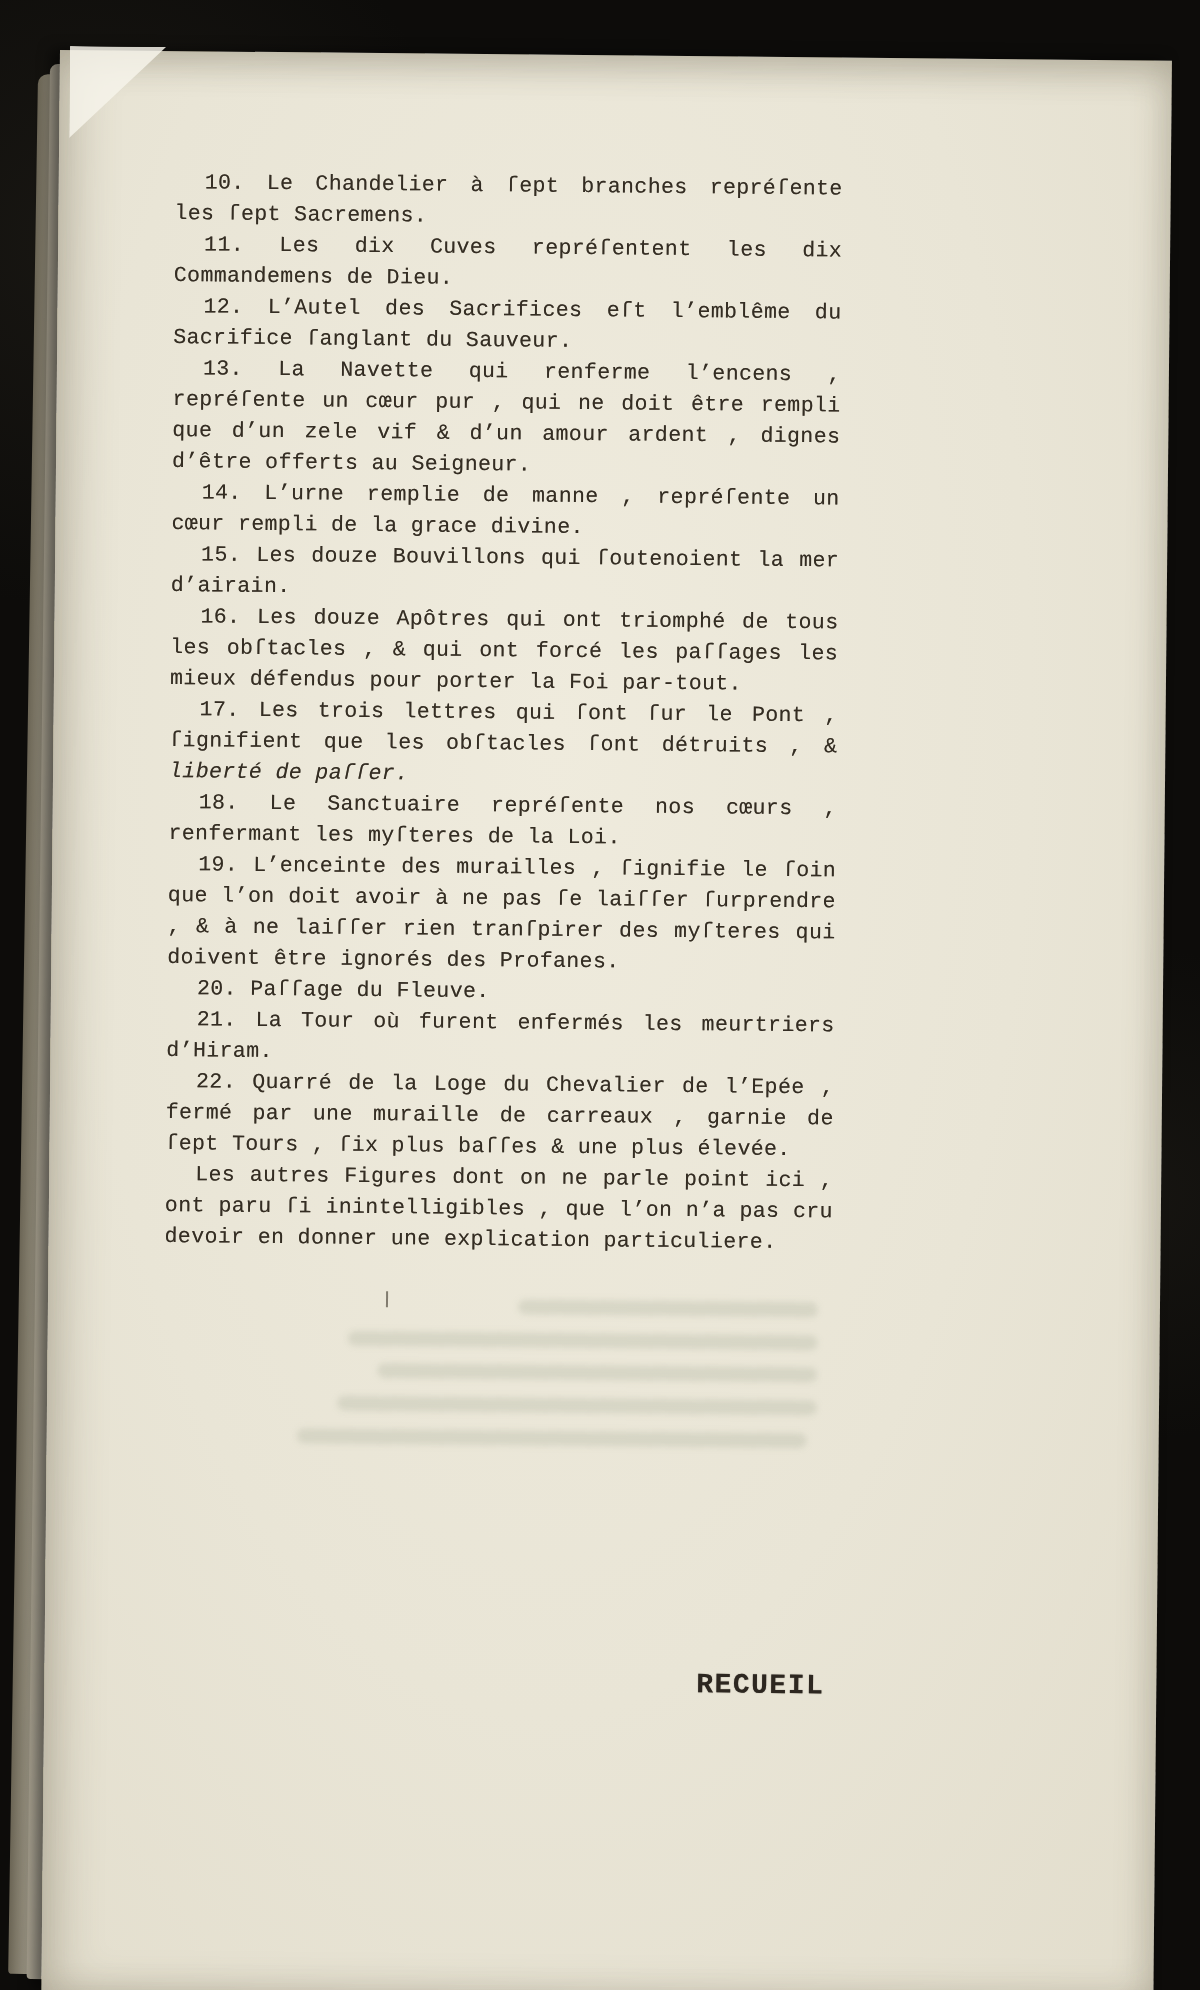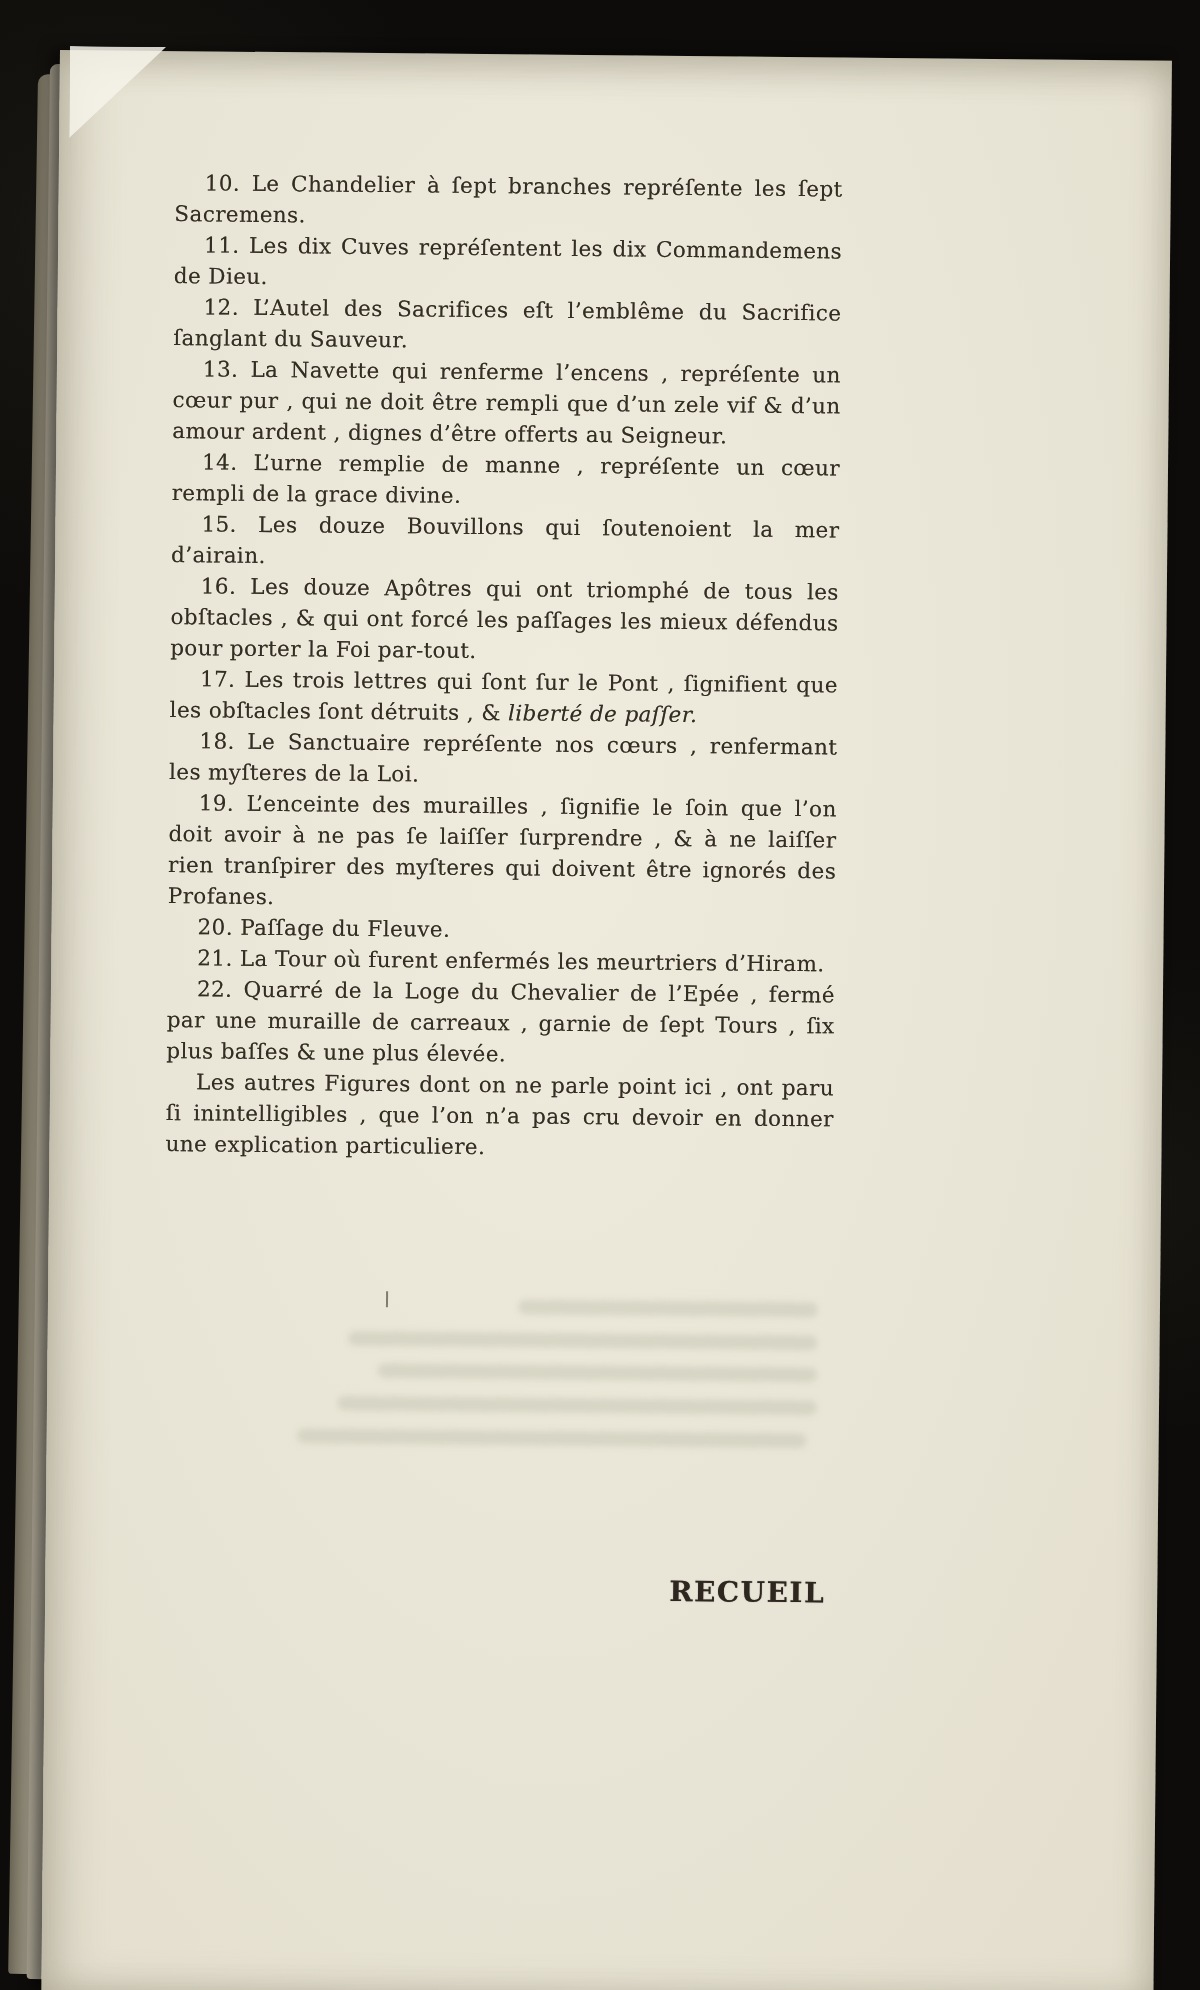--- a/index.html
+++ b/index.html
@@ -14,20 +14,21 @@
     overflow: hidden;
     font-family: "DejaVu Serif", serif;
   }
   .scan {
     position: absolute;
     inset: 0;
     background:
       radial-gradient(circle at 8% 12%, rgba(60,55,45,0.25), transparent 18%),
       radial-gradient(circle at 95% 60%, rgba(60,55,45,0.2), transparent 15%),
       #0d0c0a;
+    font-family: Liberation Mono, monospace;
   }
   .page-edge-1 {
     position: absolute;
     left: 38px;
     top: 74px;
     width: 30px;
     height: 1900px;
     background: linear-gradient(90deg, #6b6555, #b8b2a0);
     transform: rotate(0.9deg);
     transform-origin: top left;

